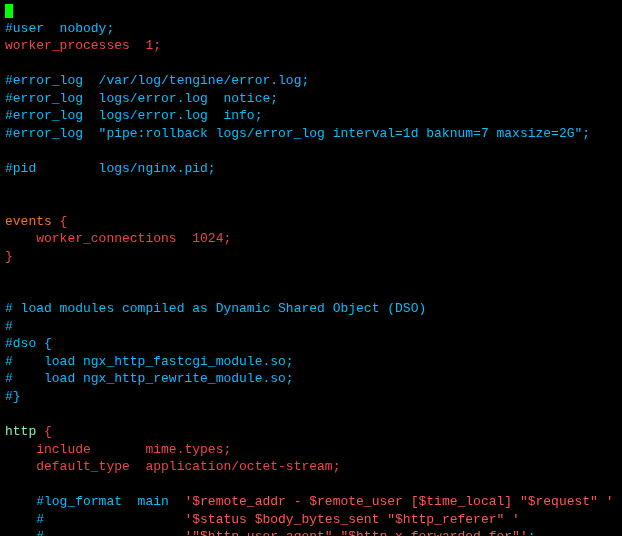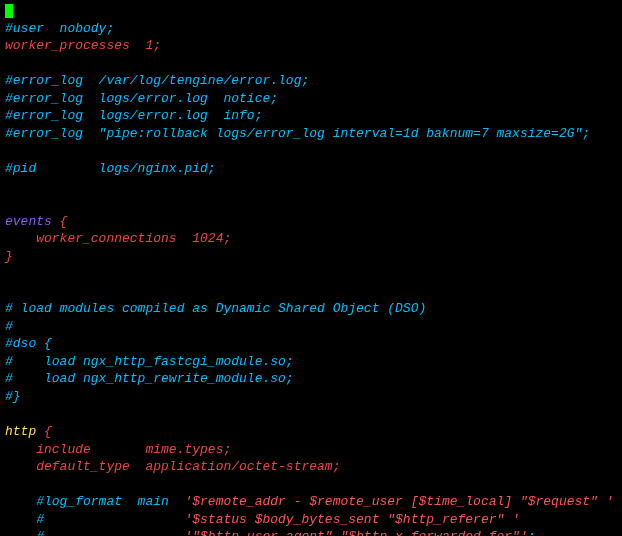--- a/index.html
+++ b/index.html
@@ -26,31 +26,30 @@
       background: #00ff00;
       vertical-align: text-bottom;
     }
     .comment {
       color: #00bfff;
     }
     .plain {
       color: #ef4444;
     }
     .keyword-events {
-      color: #8b5cf6;
+      color: #f97316;
     }
     .keyword-http {
-      color: #fde047;
+      color: #86efac;
     }
     .string {
       color: #ff5555;
     }
     .line {
       display: block;
-      font-style: italic;
     }
   </style>
 </head>
 <body><span class="cursor"></span>
 <span class="line"><span class="comment">#user  nobody;</span></span><span class="line"><span class="plain">worker_processes  1;</span></span><span class="line"><span class="plain"> </span></span><span class="line"><span class="comment">#error_log  /var/log/tengine/error.log;</span></span><span class="line"><span class="comment">#error_log  logs/error.log  notice;</span></span><span class="line"><span class="comment">#error_log  logs/error.log  info;</span></span><span class="line"><span class="comment">#error_log  "pipe:rollback logs/error_log interval=1d baknum=7 maxsize=2G";</span></span><span class="line"><span class="plain"> </span></span><span class="line"><span class="comment">#pid        logs/nginx.pid;</span></span><span class="line"><span class="plain"> </span></span><span class="line"><span class="plain"> </span></span><span class="line"><span class="keyword-events">events</span><span class="plain"> {</span></span><span class="line"><span class="plain">    worker_connections  1024;</span></span><span class="line"><span class="plain">}</span></span><span class="line"><span class="plain"> </span></span><span class="line"><span class="plain"> </span></span><span class="line"><span class="comment"># load modules compiled as Dynamic Shared Object (DSO)</span></span><span class="line"><span class="comment">#</span></span><span class="line"><span class="comment">#dso {</span></span><span class="line"><span class="comment">#    load ngx_http_fastcgi_module.so;</span></span><span class="line"><span class="comment">#    load ngx_http_rewrite_module.so;</span></span><span class="line"><span class="comment">#}</span></span><span class="line"><span class="plain"> </span></span><span class="line"><span class="keyword-http">http</span><span class="plain"> {</span></span><span class="line"><span class="plain">    include       mime.types;</span></span><span class="line"><span class="plain">    default_type  application/octet-stream;</span></span><span class="line"><span class="plain"> </span></span><span class="line"><span class="comment">    #log_format  main  </span><span class="string">'$remote_addr - $remote_user [$time_local] "$request" '</span></span><span class="line"><span class="comment">    #                  </span><span class="string">'$status $body_bytes_sent "$http_referer" '</span></span><span class="line"><span class="comment">    #                  </span><span class="string">'"$http_user_agent" "$http_x_forwarded_for"'</span><span class="comment">;</span></span>
 
 
 
 
 

